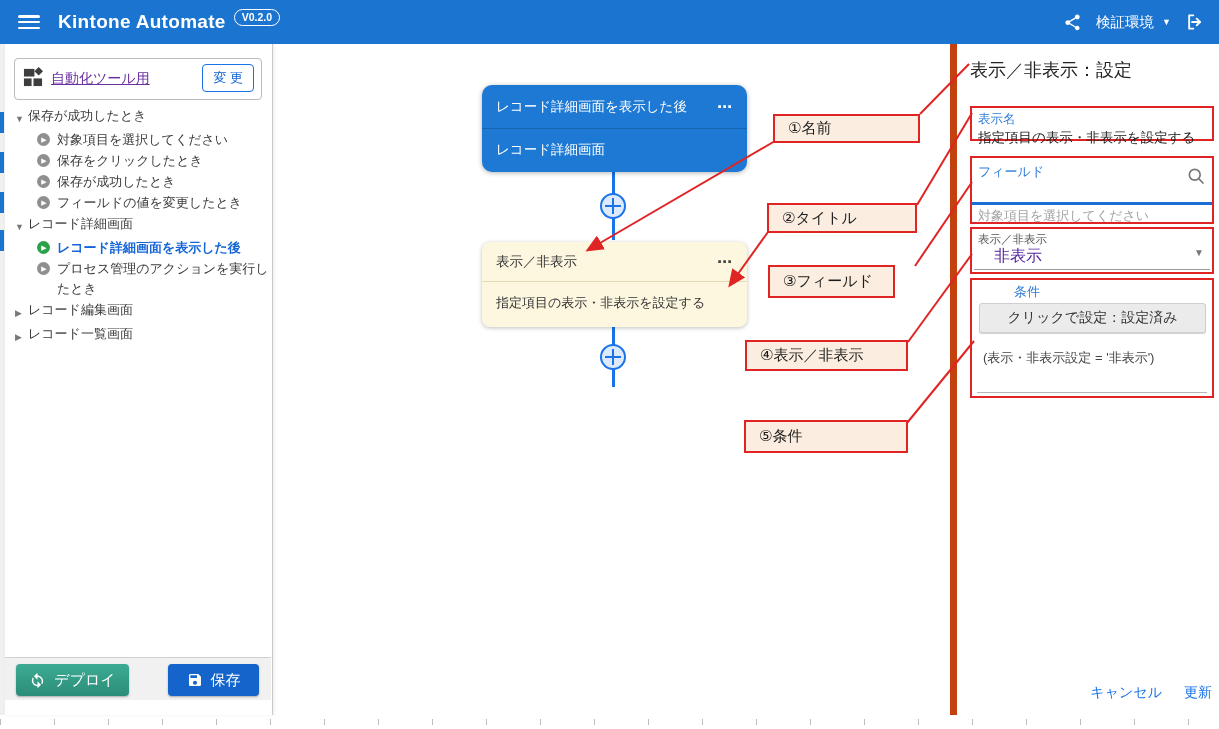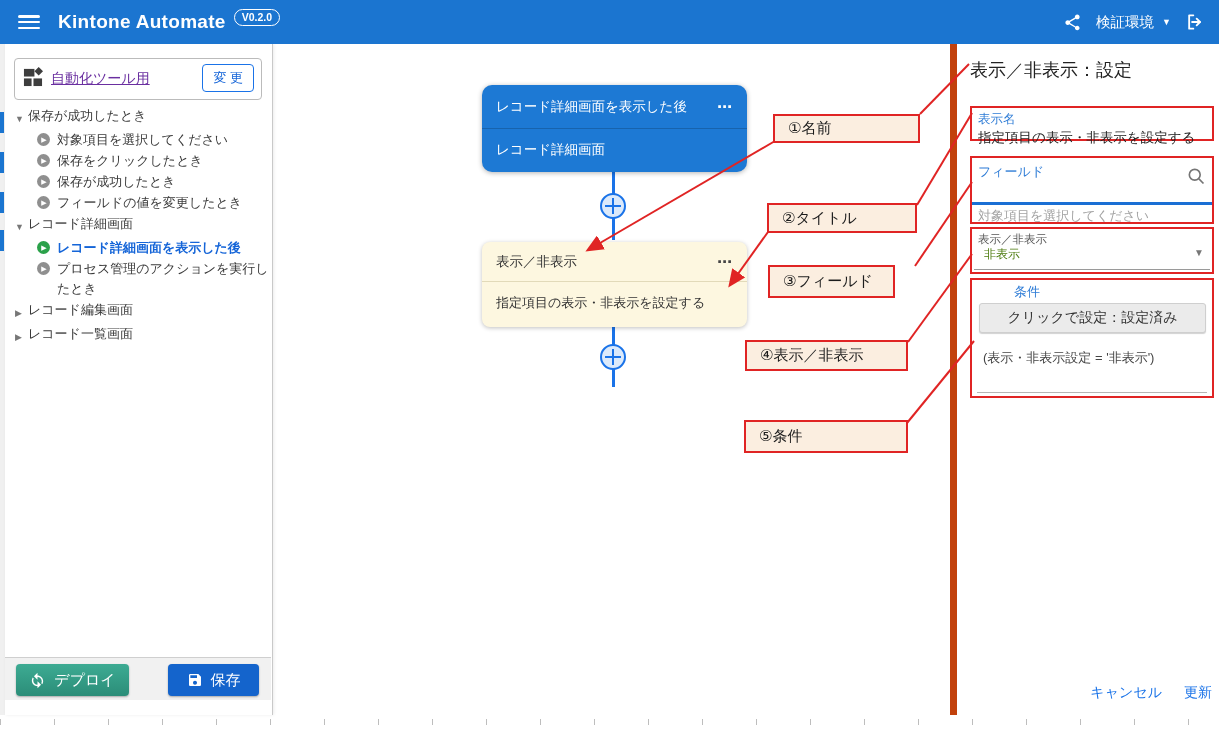--- a/index.html
+++ b/index.html
@@ -77,21 +77,21 @@
   .rbox-name{top:62px;height:35px;}
   .rbox-field{top:112px;height:68px;}
   .rbox-vis{top:183px;height:47px;}
   .rbox-cond{top:234px;height:120px;}
   .f-label-blue{position:absolute;left:6px;top:3px;font-size:12.5px;color:#2e7cd6;}
   .f-value{position:absolute;left:6px;top:21px;font-size:13.5px;color:#222;white-space:nowrap;}
   .field-underline{position:absolute;left:0;right:0;top:44px;height:2.5px;background:#1a6fd4;}
   .placeholder{position:absolute;left:6px;top:49px;font-size:13px;color:#a3a3a3;white-space:nowrap;}
   .search-ic{position:absolute;right:6px;top:8px;cursor:pointer;}
   .vis-label{position:absolute;left:6px;top:3px;font-size:11.5px;color:#555;}
-  .vis-value{position:absolute;left:12px;top:17px;font-size:12px;color:#4d7c0f;}
+  .vis-value{position:absolute;left:22px;top:17px;font-size:16px;color:#4c1d95;}
   .vis-caret{position:absolute;right:8px;top:18px;font-size:10px;color:#777;}
   .vis-underline{position:absolute;left:2px;right:2px;top:40px;height:1px;background:#9a9a9a;}
   .cond-btn{position:absolute;left:7px;top:23px;width:227px;height:30px;background:#ebebeb;
     border:1px solid #cfcfcf;border-radius:3px;font-size:14px;color:#333;display:flex;align-items:center;
     justify-content:center;cursor:pointer;box-shadow:0 1px 1px rgba(0,0,0,.18);
     font-family:"Liberation Sans","DejaVu Sans",sans-serif;}
   .cond-summary{position:absolute;left:11px;top:69px;font-size:13px;color:#444;white-space:nowrap;}
   .cond-divider{position:absolute;left:5px;right:5px;top:112px;height:1px;background:#b5b5b5;}
   .panel-actions{position:absolute;right:14px;bottom:13px;display:flex;gap:22px;font-size:14px;}
   .panel-actions span{color:#1a73e8;cursor:pointer;}

